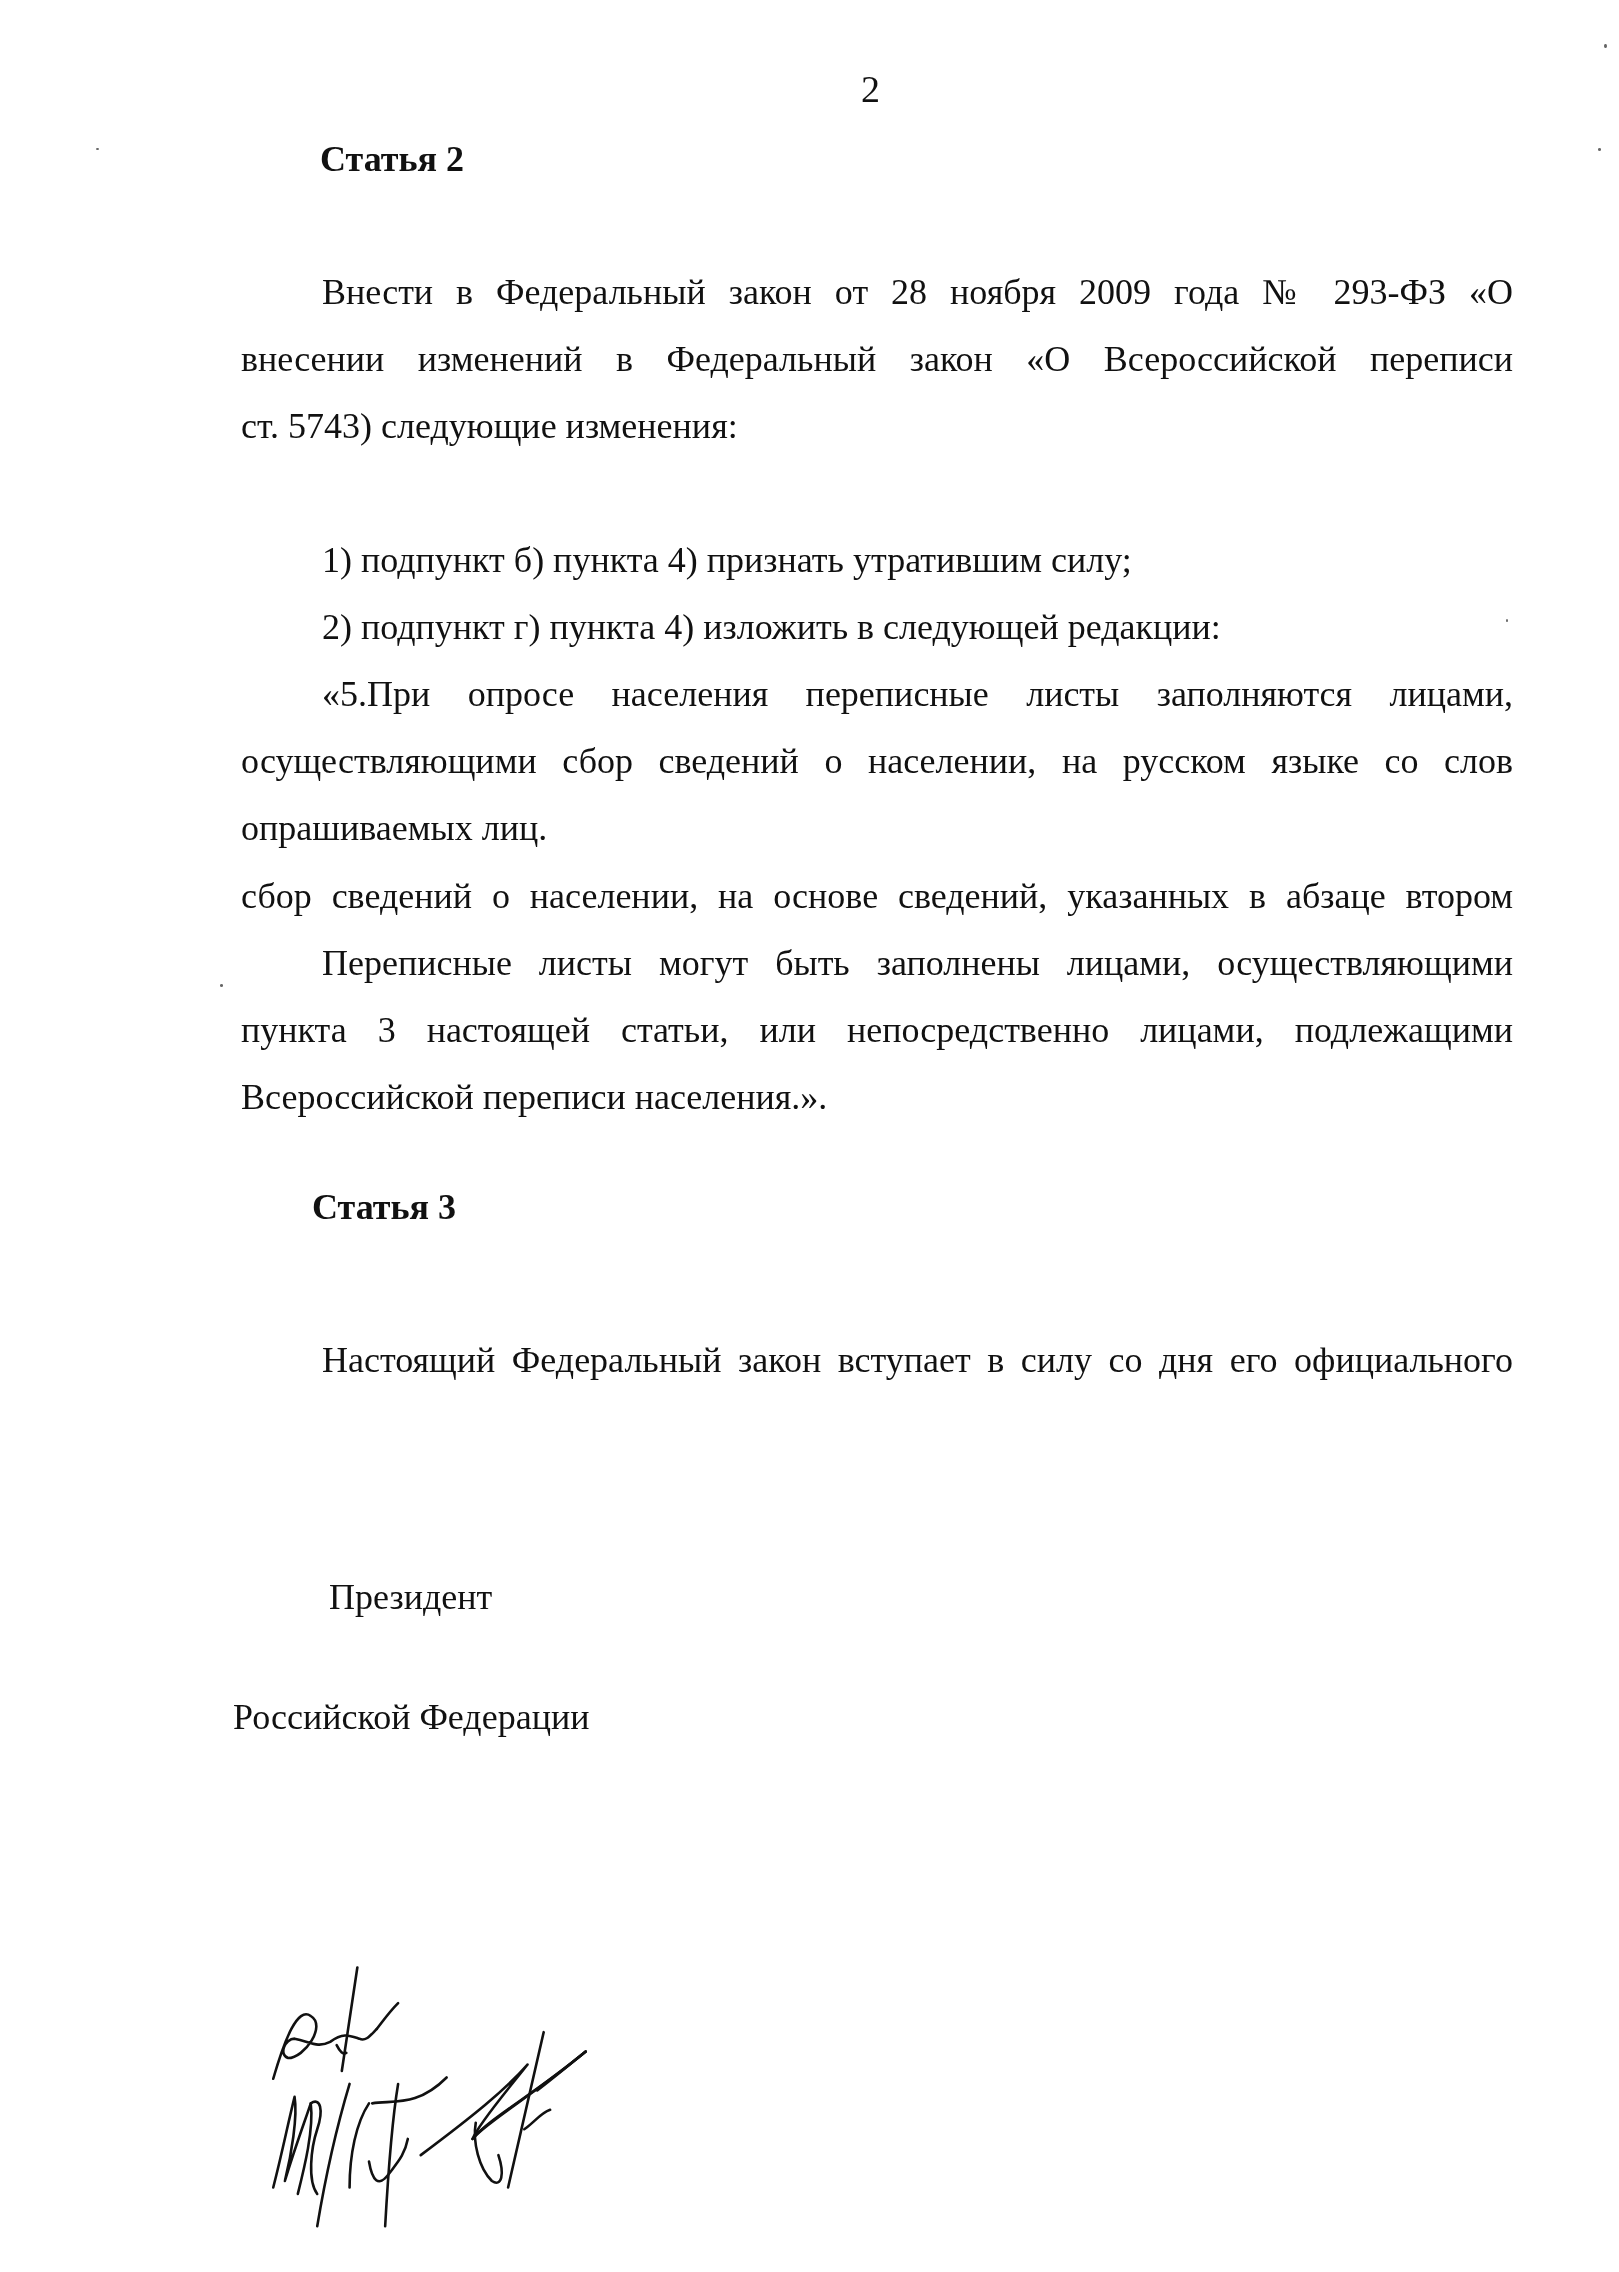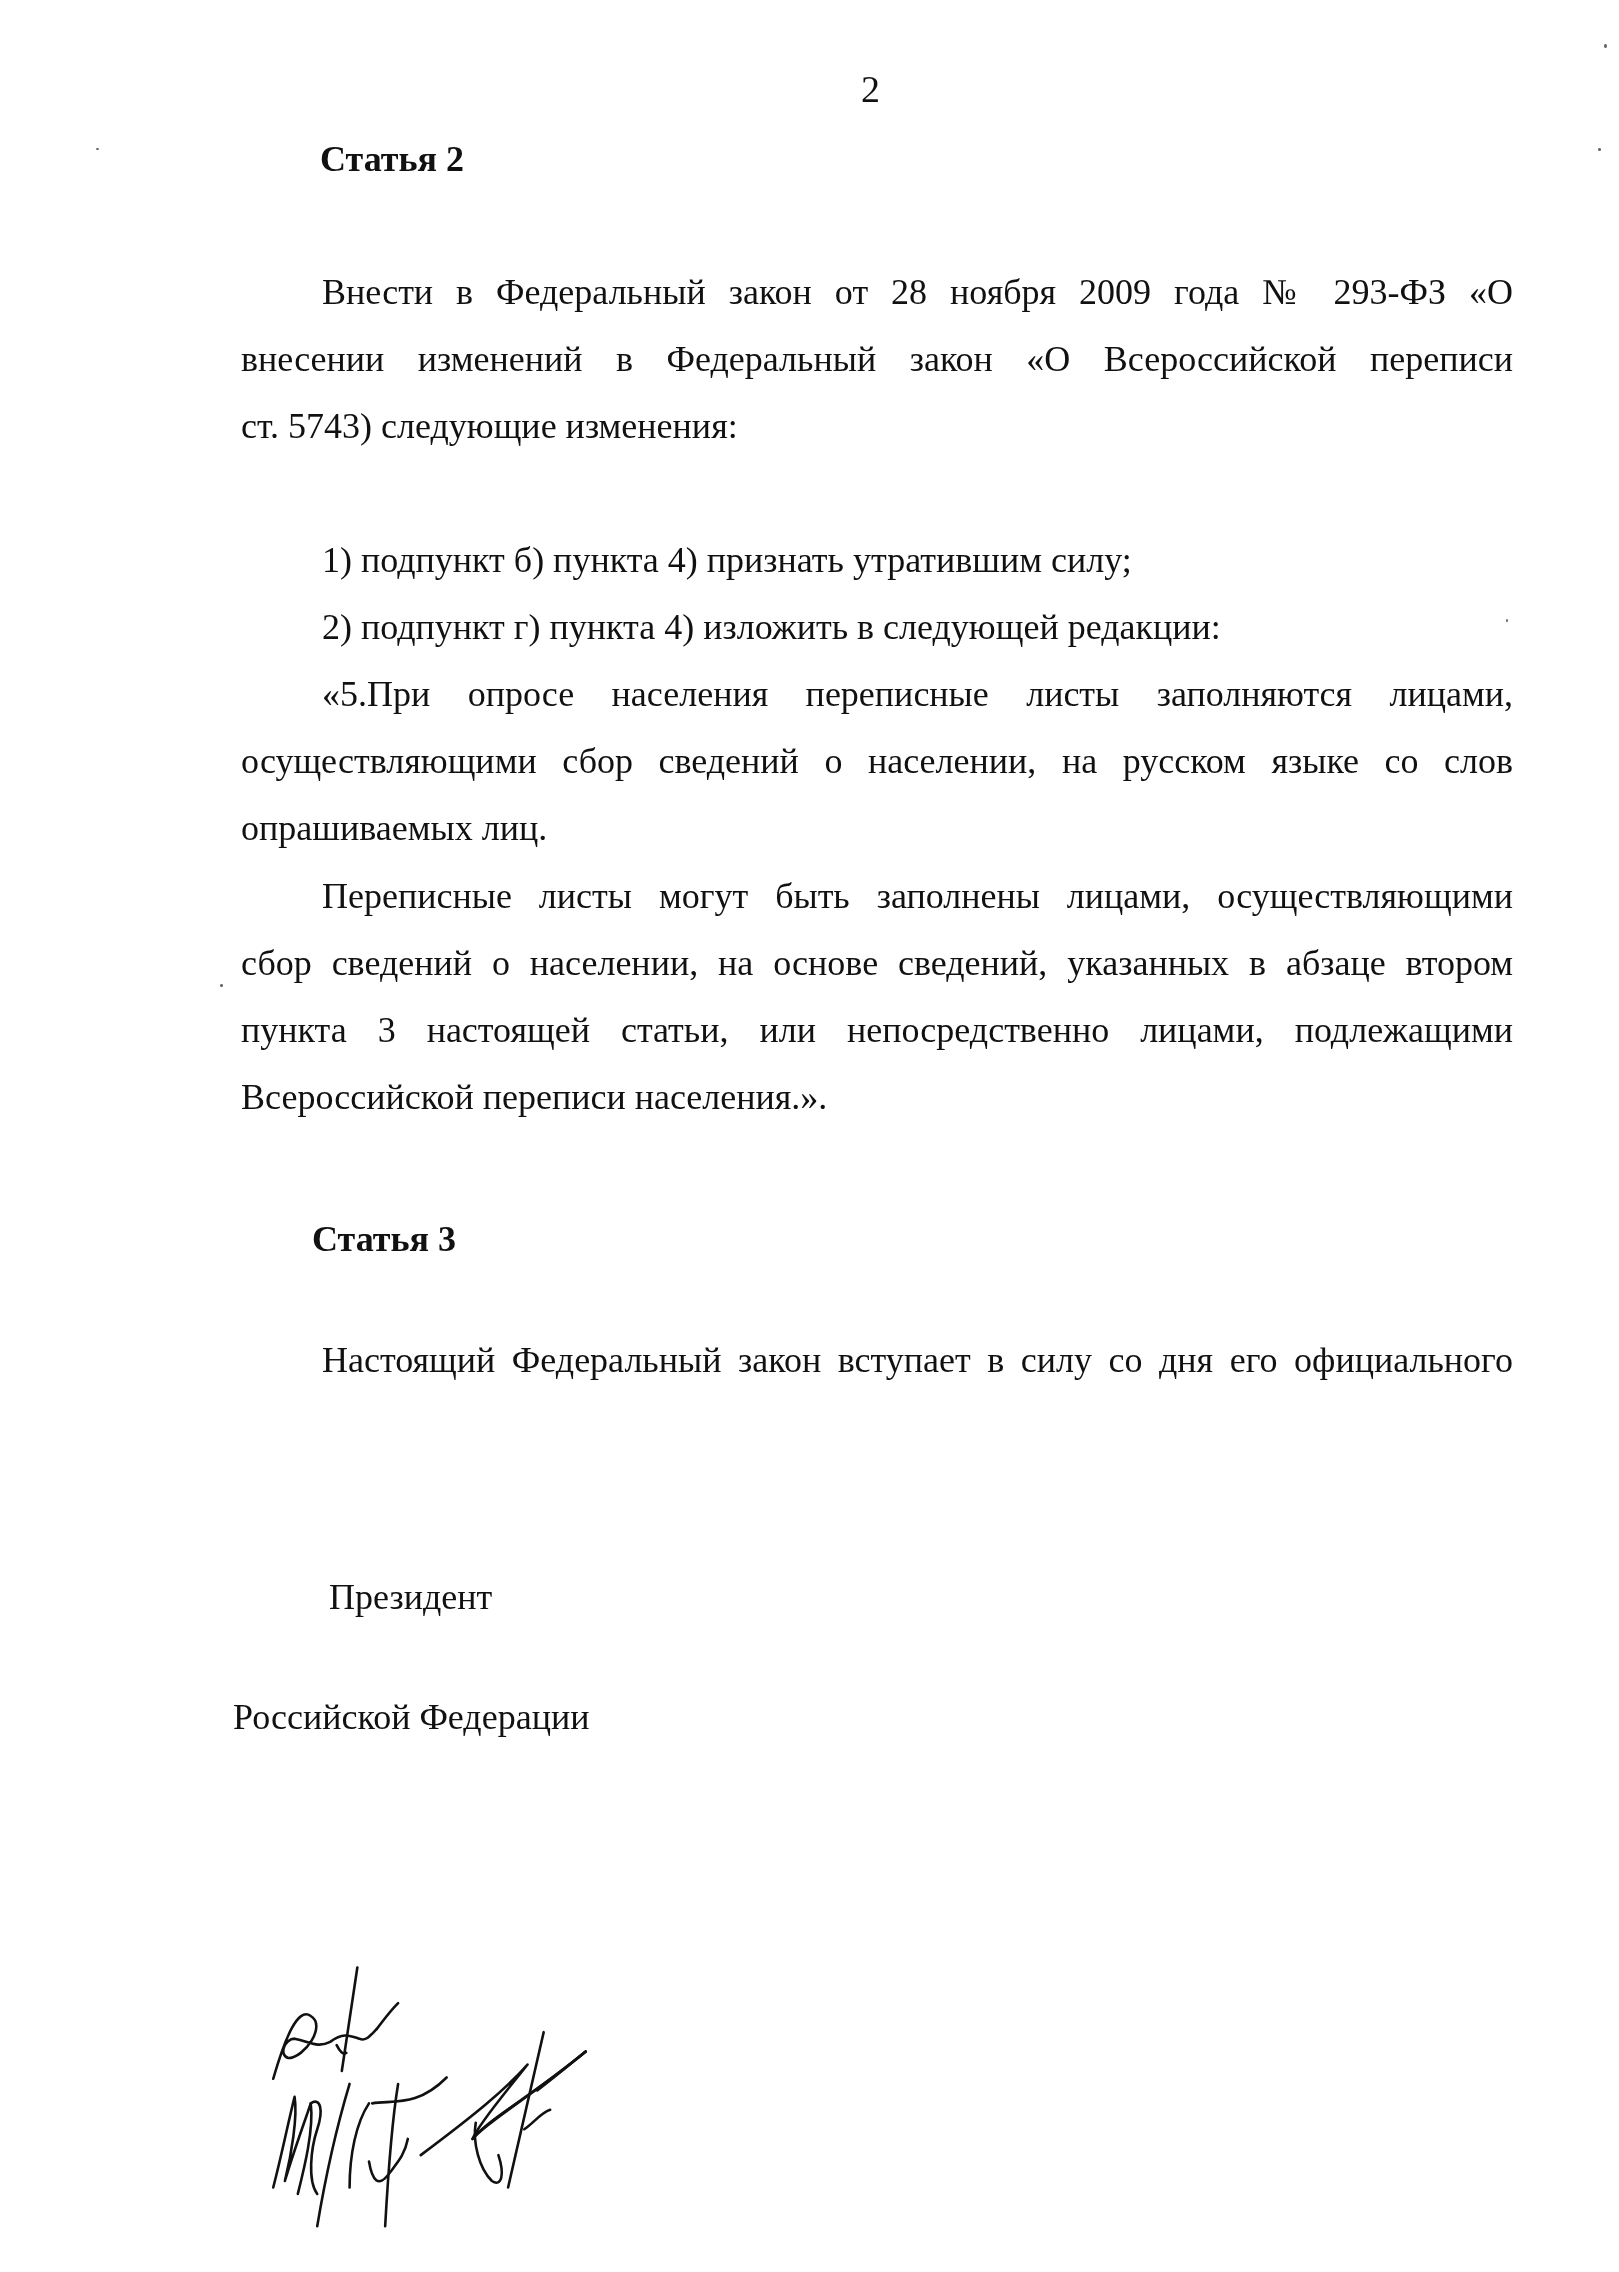--- a/index.html
+++ b/index.html
@@ -2,21 +2,21 @@
 <html style="font-size:10.4px"><head>
 <meta charset="utf-8">
 <style>
   html, body { margin: 0; padding: 0; background: #ffffff; }
   body { width: 1620px; height: 2273px; position: relative; overflow: hidden;
          font-family: "Liberation Serif", "DejaVu Serif", serif; color: #111; }
   .page { position: absolute; left: 0; top: 0; width: 1620px; height: 2273px; background: #fff; }
   .pagenum { position: absolute; left: 861px; top: 70px; font-size: 38px; line-height: 1; }
   .heading { position: absolute; font-weight: bold; font-size: 36px; line-height: 1; }
   .h2 { left: 320px; top: 141px; }
-  .h3 { left: 312px; top: 1189px; margin-top: 32px; }
+  .h3 { left: 312px; top: 1189px; }
   .para { position: absolute; left: 241px; width: 1272px; font-size: 36px;
           line-height: 67px; text-align: justify; text-align-last: left; }
   .line { display: block; text-align: justify; text-align-last: justify; white-space: nowrap; }
   .line.last { text-align-last: left; }
   .indent { padding-left: 81px; }
   .sig-title { position: absolute; font-size: 36px; line-height: 43px; }
   .sig-t1 { left: 329px; top: 1552px; margin-top: 24px; }
   .sig-t2 { left: 233px; top: 1664px; margin-top: 32px; }
   .dust { position: absolute; background: #666; border-radius: 50%; }
   svg.signatures { position: absolute; left: 259px; top: 1909px; width: 1294px; height: 324px; }
@@ -45,22 +45,22 @@
     <span class="line last indent">2) подпункт г) пункта 4) изложить в следующей редакции:</span>
   </div>
 
   <div class="para" style="top:661px;">
     <span class="line indent">«5.При опросе населения переписные листы заполняются лицами,</span>
     <span class="line">осуществляющими сбор сведений о населении, на русском языке со слов</span>
     <span class="line last">опрашиваемых лиц.</span>
   </div>
 
   <div class="para" style="top:863px;">
+    <span class="line">сбор сведений о населении, на основе сведений, указанных в абзаце втором</span>
     <span class="line indent">Переписные листы могут быть заполнены лицами, осуществляющими</span>
-    <span class="line">сбор сведений о населении, на основе сведений, указанных в абзаце втором</span>
     <span class="line">пункта 3 настоящей статьи, или непосредственно лицами, подлежащими</span>
     <span class="line last">Всероссийской переписи населения.».</span>
   </div>
 
   <div class="heading h3">Статья 3</div>
 
   <div class="para" style="top:1327px;">
     <span class="line indent">Настоящий Федеральный закон вступает в силу со дня его официального</span>
   </div>
 

